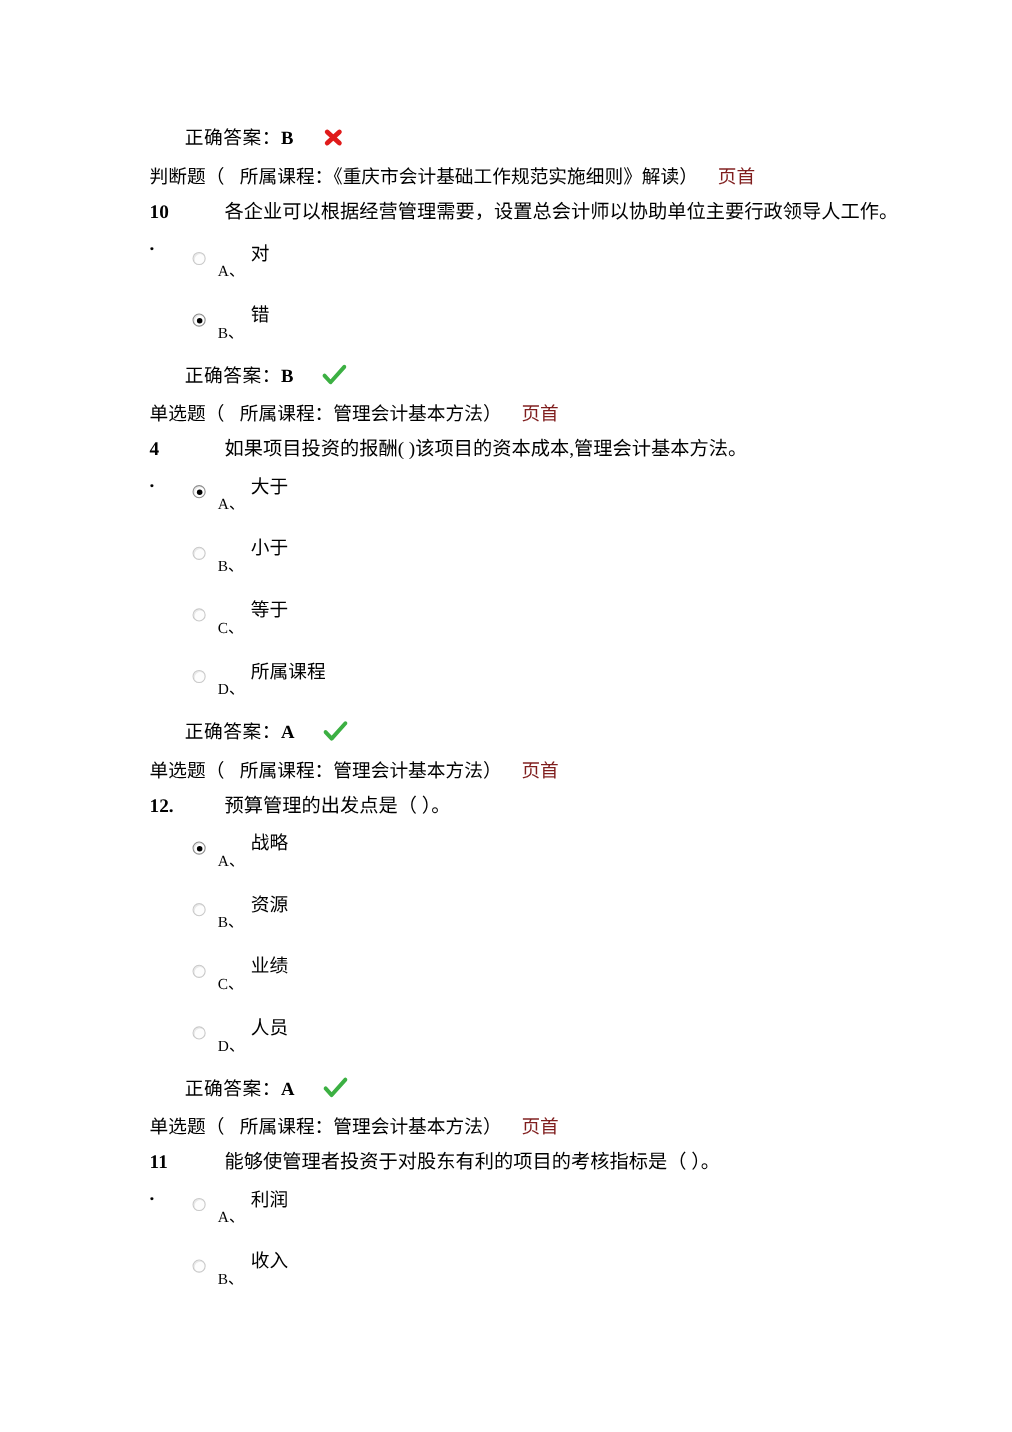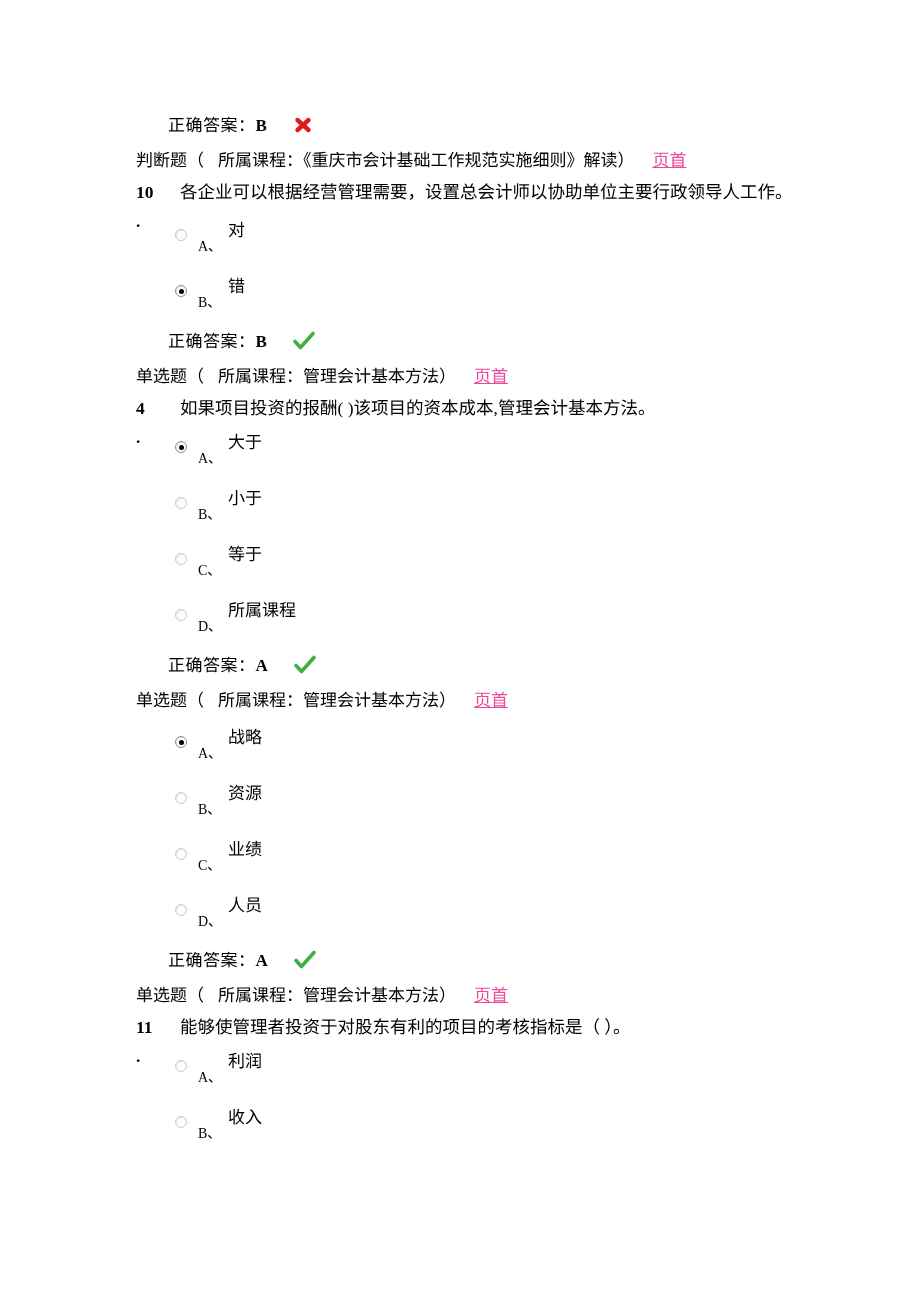--- a/index.html
+++ b/index.html
@@ -58,22 +58,21 @@
     white-space: nowrap;
   }
   .meta-type { }
   .meta-paren { }
   .meta-course-label {
     font-weight: normal;
     margin-left: 14px;
   }
   .meta-course-name { }
   .meta-top-link {
-    color: #ec4899;
-    text-decoration: underline;
+    color: #7f1d1d;
     margin-left: 18px;
     cursor: pointer;
   }
 
   
   .question {
     position: relative;
     margin: 0 0 0 136px;
     font-size: 17.5px;
     line-height: 29px;
@@ -87,21 +86,21 @@
     font-family: "Liberation Serif", serif;
   }
   .q-num .num-dot {
     display: block;
     line-height: 29px;
     font-weight: bold;
   }
   .q-num.inline .num-dot { display: inline; }
   .q-text {
     display: block;
-    margin-left: 44px;
+    margin-left: 68px;
     white-space: nowrap;
   }
   .q-text.wrap { white-space: normal; width: 710px; }
 
   
   .options { margin: 0; padding: 0; }
   .option {
     position: relative;
     height: 56px;
   }
@@ -249,20 +248,26 @@
       <svg width="22" height="20" viewBox="0 0 22 20" aria-hidden="true">
         <path d="M2 10.5 L7.5 16.5 L20 2.5" fill="none" stroke="#3cb043" stroke-width="3.6" stroke-linecap="round" stroke-linejoin="round"></path>
       </svg>
     </span>
   </div>
 
   <div class="meta-row">
     <span class="meta-type">单选题</span><span class="meta-paren">（</span><span class="meta-course-label">所属课程：</span><span class="meta-course-name">管理会计基本方法</span><span class="meta-paren">）</span><a class="meta-top-link">页首</a>
   </div>
 
+  <div class="question">
+    <span class="q-num inline">
+      <span class="num-dot">12.</span>
+    </span>
+    <span class="q-text">预算管理的出发点是（ ）。</span>
+  </div>
 
   <div class="sp-2"></div>
 
   <div class="options">
     <div class="option">
       <span class="radio checked"></span>
       <span class="opt-letter">A、</span>
       <span class="opt-text">战略</span>
     </div>
     <div class="option">

